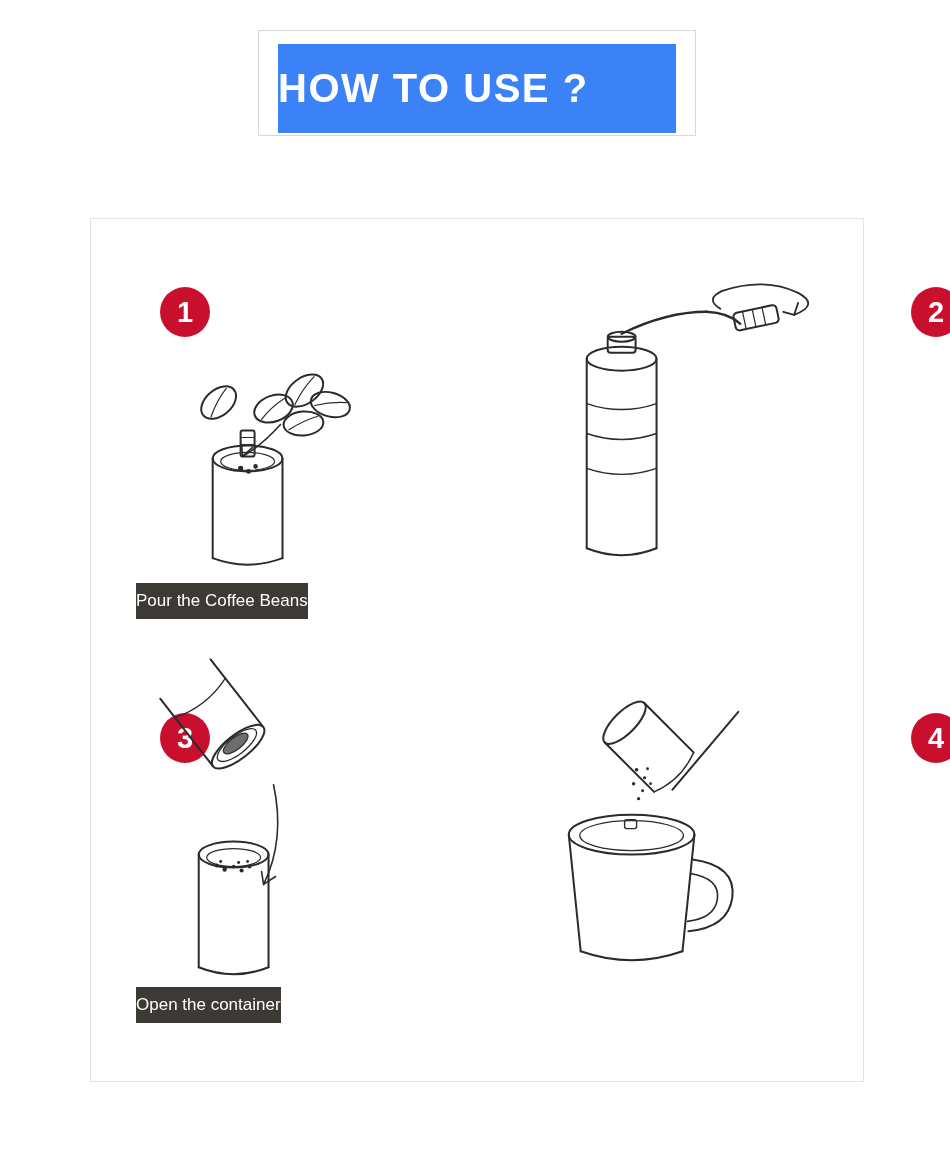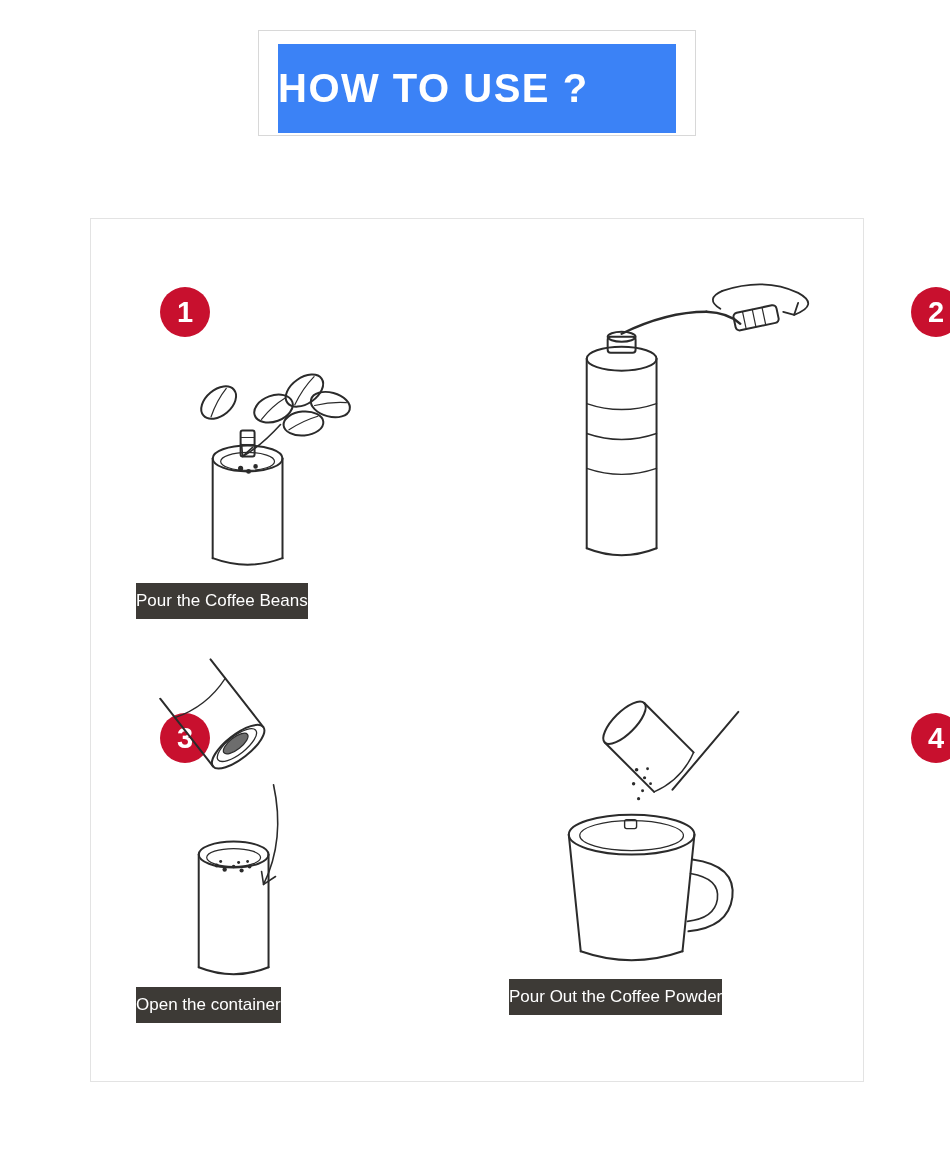--- a/index.html
+++ b/index.html
@@ -278,17 +278,14 @@
     </div>
 
   </div>
 
   <div class="caption" style="left:45px;top:364px;">
     <span>Pour the Coffee Beans</span>
   </div>
   <div class="caption" style="left:45px;top:736px;margin-top:32px;">
     <span>Open the container</span>
   </div>
-  <div class="caption" style="left:418px;top:760px;">
-    <span>Pour Out the Coffee Powder</span>
-  </div>
 
 </div>
 
 </body></html>

